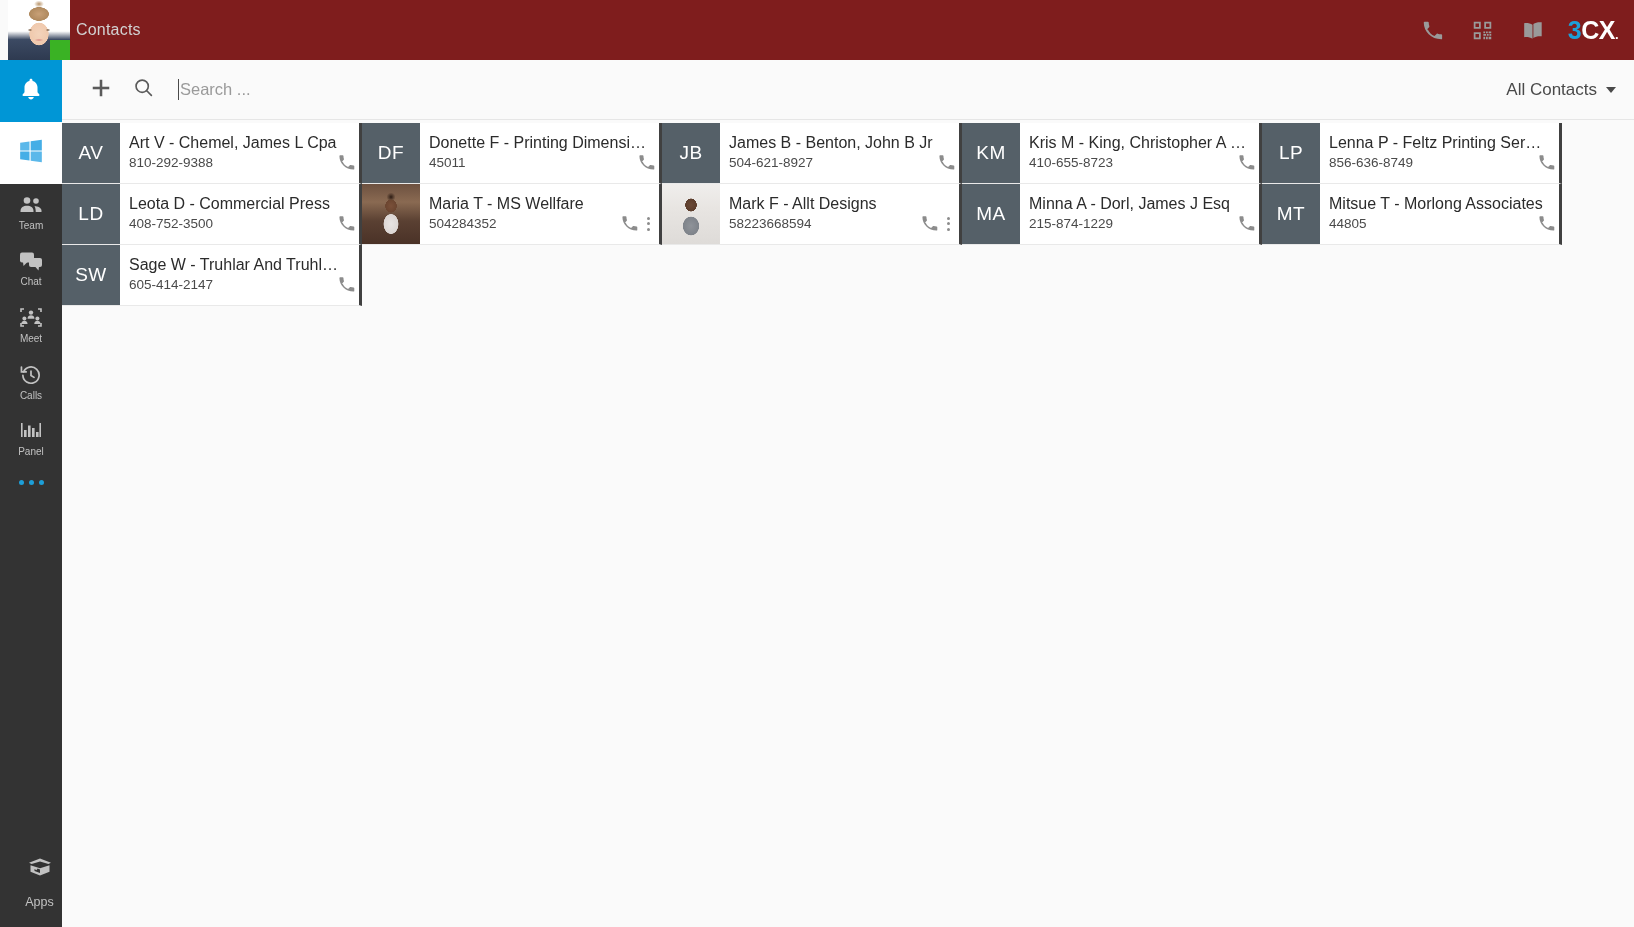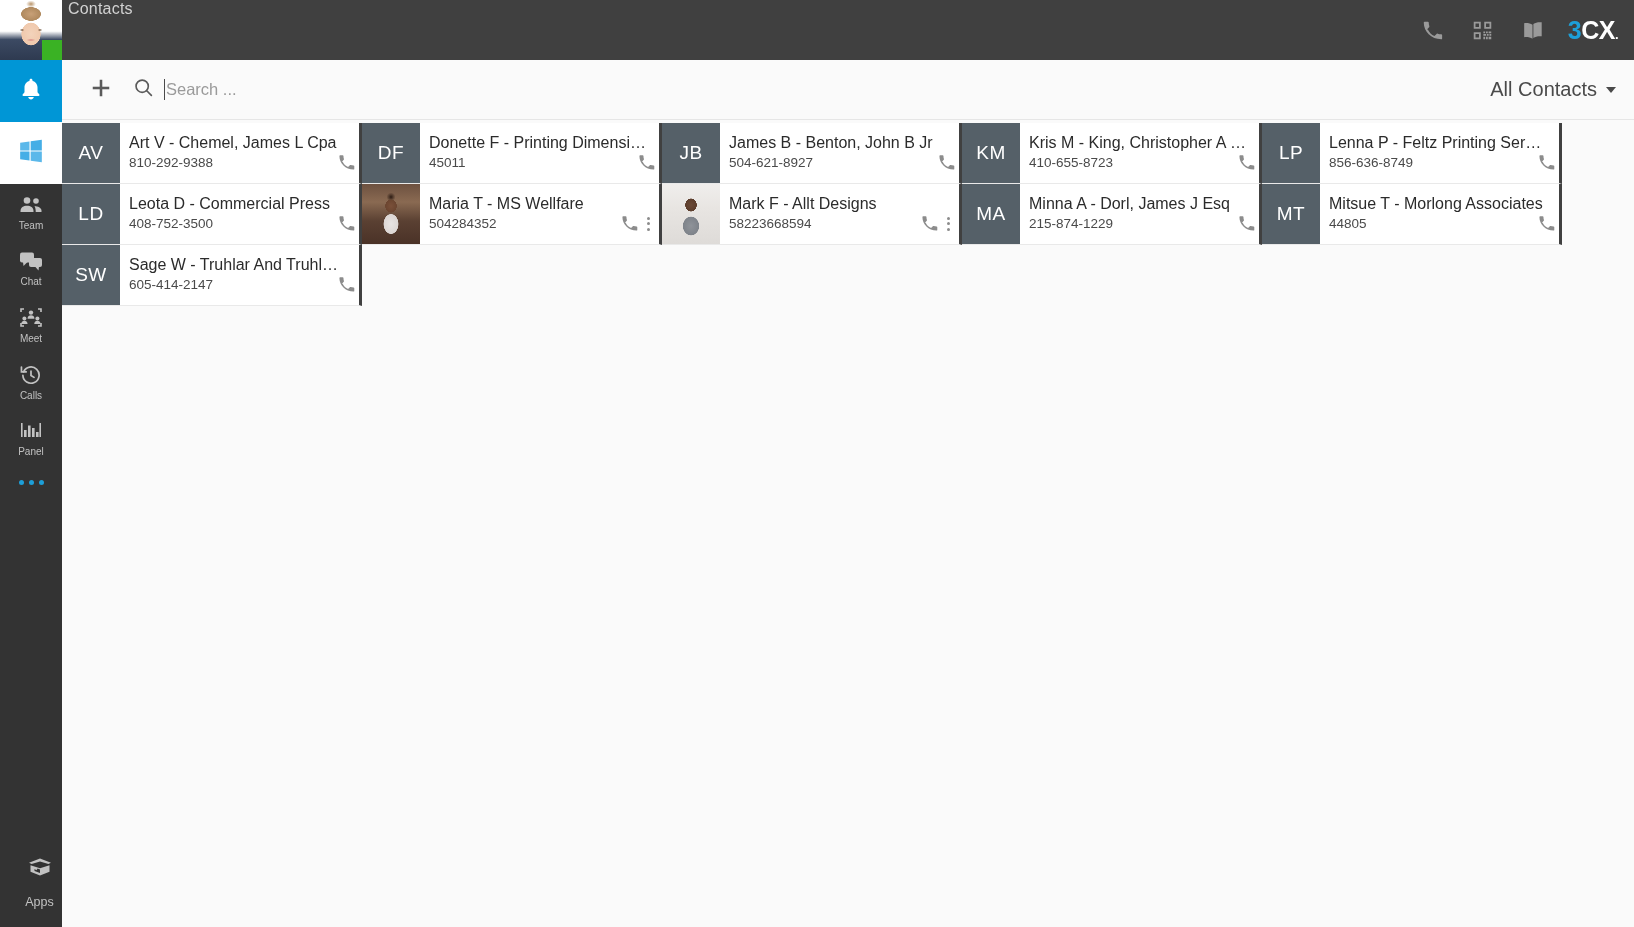--- a/index.html
+++ b/index.html
@@ -16,23 +16,25 @@
     position: relative;
     width: 1634px;
     height: 927px;
     display: flex;
     flex-direction: column;
   }
 
   
   .topbar {
     height: 60px;
-    background: #404040;
-    display: flex;
+    background: #7f1d1d;
+    display: flex;
+    align-items: center;
     flex: 0 0 60px;
+    margin-left: 8px;
   }
 
   .profile-avatar {
     width: 62px;
     height: 60px;
     position: relative;
     flex: 0 0 62px;
     overflow: hidden;
     background: #ffffff;
   }
@@ -179,20 +181,21 @@
     display: flex;
     align-items: center;
     padding: 0 14px 0 18px;
   }
   .tb-btn {
     width: 42px; height: 42px;
     display: flex; align-items: center; justify-content: center;
     color: #5a5a5a;
   }
   .search-box {
+    margin-left: 14px;
     flex: 1 1 auto;
     display: flex;
     align-items: center;
     height: 42px;
     position: relative;
   }
   .search-caret {
     width: 1px;
     height: 21px;
     background: #4a4a4a;
@@ -208,21 +211,21 @@
     width: 420px;
     padding: 0;
   }
   .search-input::placeholder { color: #9a9a9a; opacity: 1; }
 
   .filter-btn {
     margin-left: auto;
     display: flex;
     align-items: center;
     gap: 9px;
-    font-size: 20px;
+    font-size: 17px;
     color: #4a4a4a;
     padding: 0 4px;
   }
   .caret-down {
     width: 0; height: 0;
     border-left: 5.5px solid transparent;
     border-right: 5.5px solid transparent;
     border-top: 6.5px solid #4a4a4a;
   }
 

